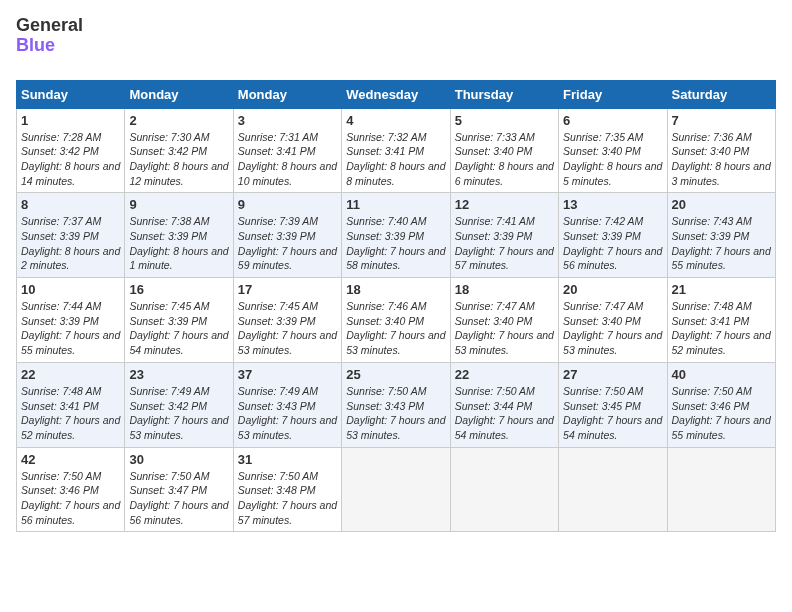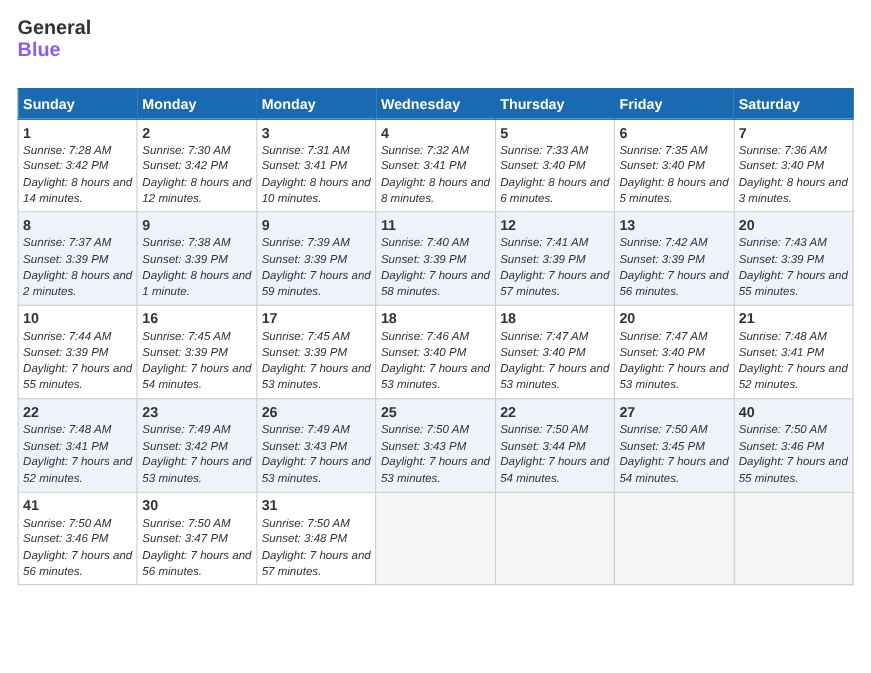--- a/index.html
+++ b/index.html
@@ -209,21 +209,21 @@
       <tr>
         <td>
           <span class="day-num">22</span>
           <div class="day-info">Sunrise: 7:48 AM<br>Sunset: 3:41 PM<br>Daylight: 7 hours and 52 minutes.</div>
         </td>
         <td>
           <span class="day-num">23</span>
           <div class="day-info">Sunrise: 7:49 AM<br>Sunset: 3:42 PM<br>Daylight: 7 hours and 53 minutes.</div>
         </td>
         <td>
-          <span class="day-num">26</span>
+          <span class="day-num">37</span>
           <div class="day-info">Sunrise: 7:49 AM<br>Sunset: 3:43 PM<br>Daylight: 7 hours and 53 minutes.</div>
         </td>
         <td>
           <span class="day-num">25</span>
           <div class="day-info">Sunrise: 7:50 AM<br>Sunset: 3:43 PM<br>Daylight: 7 hours and 53 minutes.</div>
         </td>
         <td>
           <span class="day-num">22</span>
           <div class="day-info">Sunrise: 7:50 AM<br>Sunset: 3:44 PM<br>Daylight: 7 hours and 54 minutes.</div>
         </td>
@@ -231,21 +231,21 @@
           <span class="day-num">27</span>
           <div class="day-info">Sunrise: 7:50 AM<br>Sunset: 3:45 PM<br>Daylight: 7 hours and 54 minutes.</div>
         </td>
         <td>
           <span class="day-num">40</span>
           <div class="day-info">Sunrise: 7:50 AM<br>Sunset: 3:46 PM<br>Daylight: 7 hours and 55 minutes.</div>
         </td>
       </tr>
       <tr>
         <td>
-          <span class="day-num">41</span>
+          <span class="day-num">42</span>
           <div class="day-info">Sunrise: 7:50 AM<br>Sunset: 3:46 PM<br>Daylight: 7 hours and 56 minutes.</div>
         </td>
         <td>
           <span class="day-num">30</span>
           <div class="day-info">Sunrise: 7:50 AM<br>Sunset: 3:47 PM<br>Daylight: 7 hours and 56 minutes.</div>
         </td>
         <td>
           <span class="day-num">31</span>
           <div class="day-info">Sunrise: 7:50 AM<br>Sunset: 3:48 PM<br>Daylight: 7 hours and 57 minutes.</div>
         </td>

